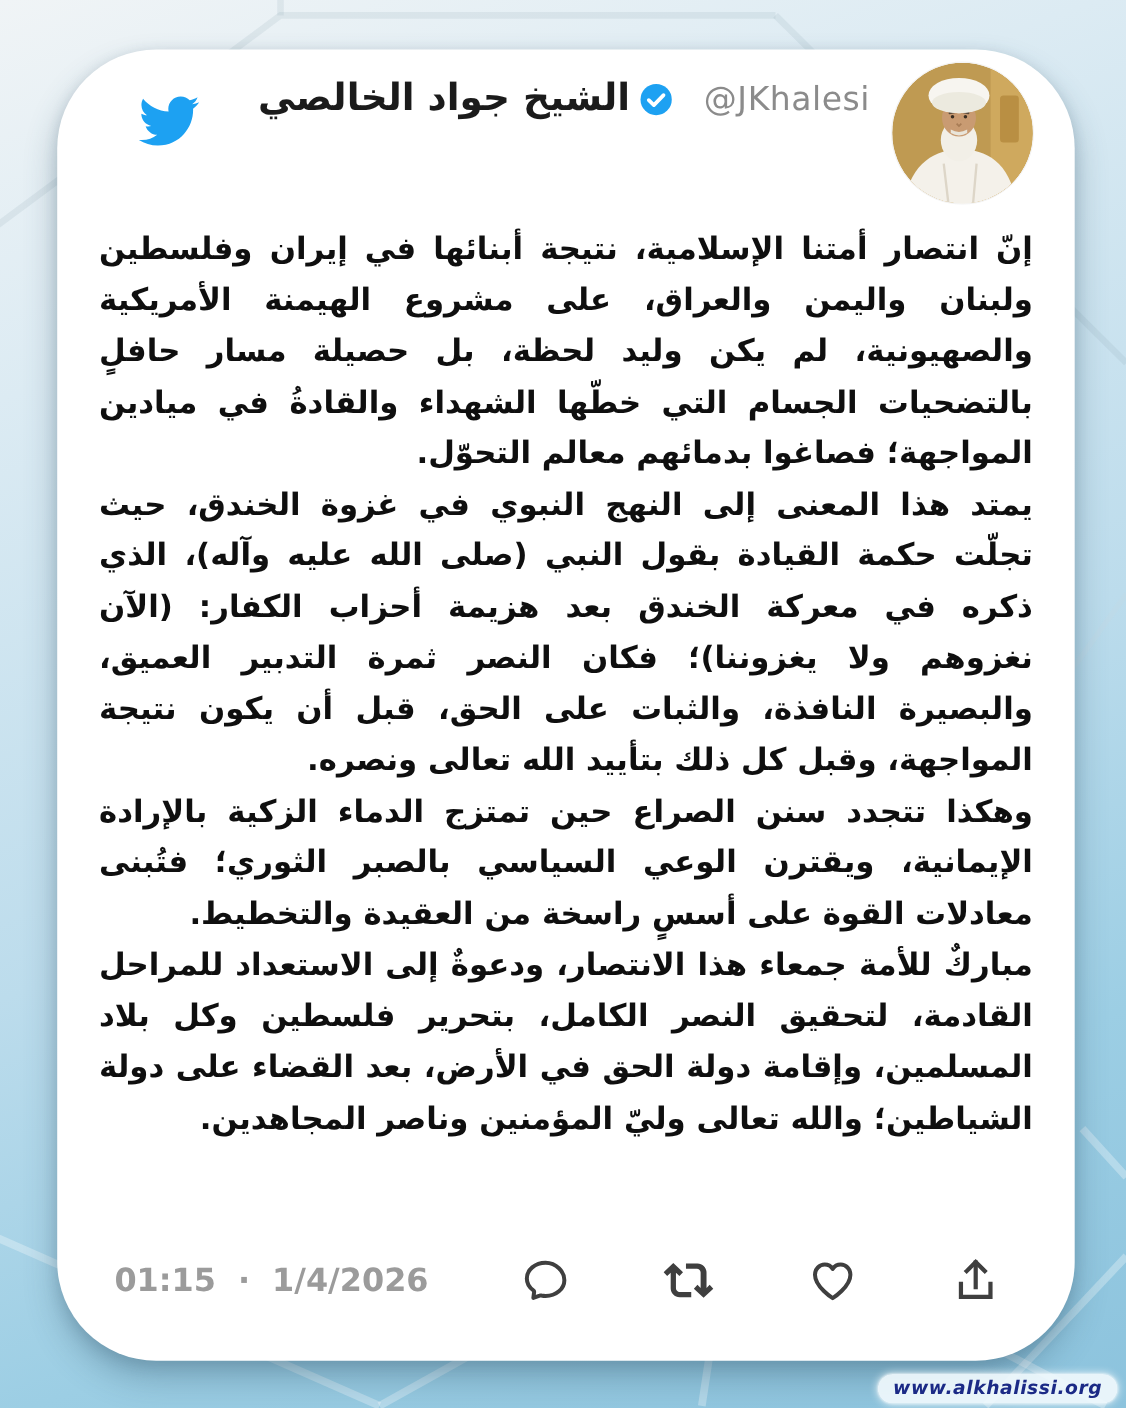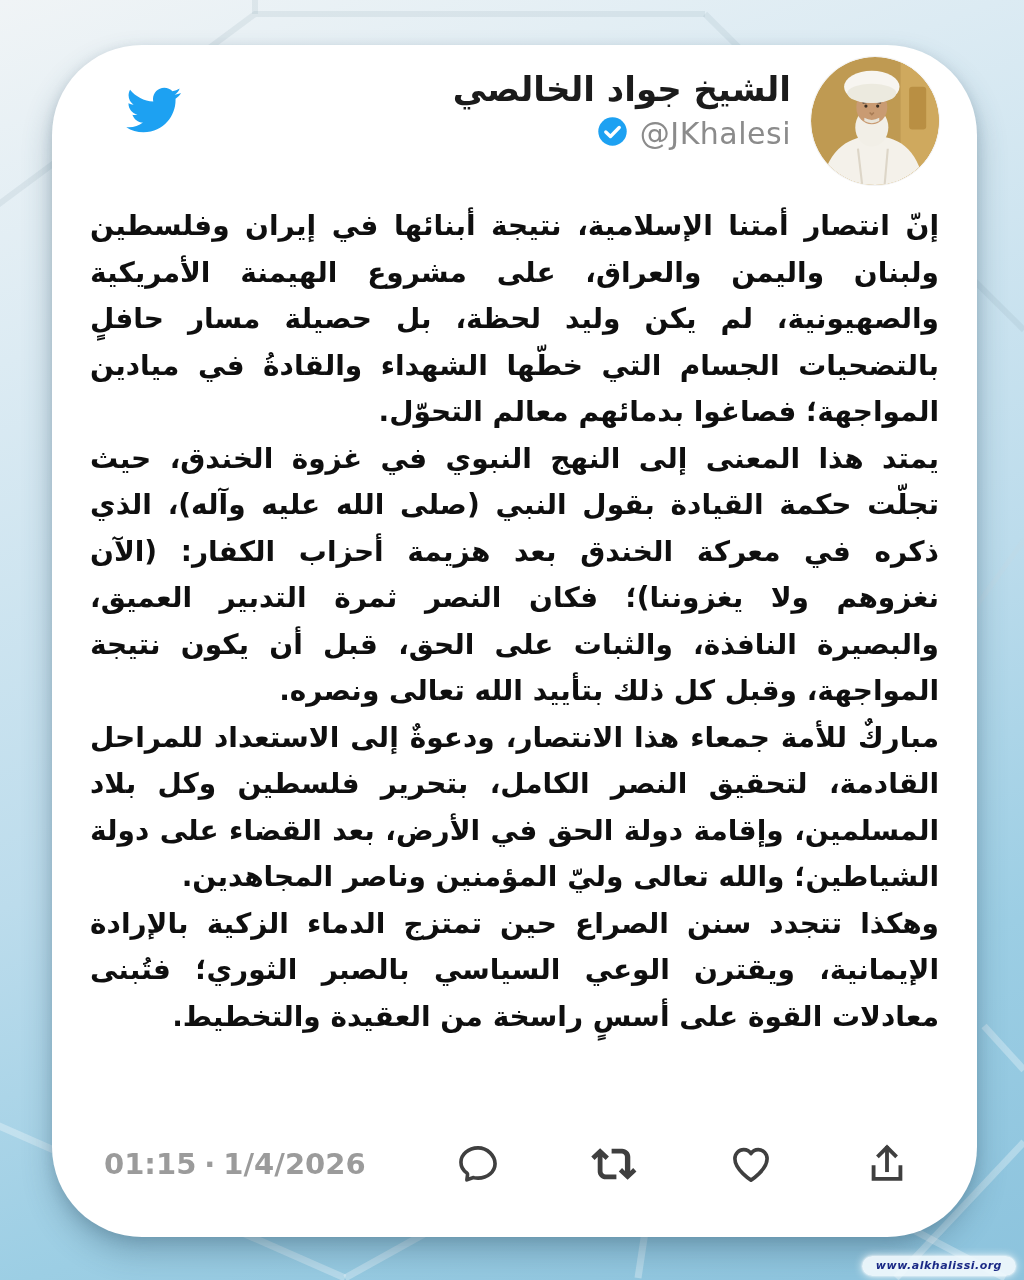--- a/index.html
+++ b/index.html
@@ -20,23 +20,23 @@
     padding:0 38px 26px 38px;
   }
 
   
   .tweet-header { position:relative; height:156px; flex:0 0 auto; }
   .bird { position:absolute; left:28px; top:36px; width:70px; height:58px; }
   .header-right {
     position:absolute; right:0; top:12px;
     display:flex; flex-direction:row; align-items:flex-start; gap:20px;
   }
-  .name-col { display:flex; flex-direction:column; align-items:flex-end; padding-top:14px; gap:8px; }
+  .name-col { display:flex; flex-direction:row; align-items:flex-end; padding-top:14px; gap:8px; }
   .display-name { font-size:34px; font-weight:bold; color:#1b1b1b; line-height:1.1; }
-  .handle-row { display:flex; align-items:flex-start; gap:12px; }
+  .handle-row { display:flex; align-items:center; gap:28px; }
   .verified-badge { width:31px; height:31px; display:block; }
   .handle { font-size:30px; color:#8b8b8b; letter-spacing:.5px; }
   .avatar {
     width:128px; height:128px; border-radius:50%; overflow:hidden; flex:0 0 auto;
     box-shadow:0 0 0 1px rgba(0,0,0,.05);
   }
   .avatar svg { width:100%; height:100%; display:block; }
 
   
   .tweet-body {
@@ -46,31 +46,31 @@
     line-height:46.5px; padding-top:2px;
   }
   .tweet-body p { margin:0; }
 
   
   .tweet-footer {
     flex:0 0 auto; height:88px;
     display:flex; align-items:center; justify-content:space-between;
     padding:0 28px 6px 14px;
   }
-  .timestamp { font-size:29px; font-weight:bold; color:#9b9b9b; display:flex; gap:8px; align-items:center; white-space:nowrap; }
+  .timestamp { font-size:29px; font-weight:bold; color:#9b9b9b; display:flex; gap:20px; align-items:center; white-space:nowrap; }
   .action-btn { width:48px; height:48px; border:none; background:transparent; padding:0; cursor:pointer; display:flex; align-items:center; justify-content:center; }
   .action-btn svg { width:46px; height:46px; display:block; }
 
   
   .watermark {
     position:absolute; z-index:2; right:8px; bottom:4px;
     background:rgba(242,249,253,.9);
     border-radius:14px; padding:3px 14px 4px;
     box-shadow:0 0 8px rgba(255,255,255,.95), 0 0 2px rgba(255,255,255,.9);
-    font-size:11px; font-weight:bold; font-style:italic; color:#1b2a86;
+    font-size:17px; font-weight:bold; font-style:italic; color:#1b2a86;
     letter-spacing:.5px;
   }
 </style>
 </head>
 <body>
 
 <svg class="bg-pattern" width="1024" height="1280" viewBox="0 0 1024 1280">
   <g fill="none" stroke="#8fa8b5" stroke-opacity="0.16" stroke-width="6">
     <path d="M-20 218 L255 14 L705 14"></path>
     <path d="M705 14 L1024 330"></path>
@@ -135,22 +135,22 @@
             <ellipse cx="57" cy="34" rx="23" ry="9" fill="#eceadf"></ellipse>
           </g>
         </svg>
       </div>
     </div>
   </div>
 
   <div class="tweet-body">
     <p>إنّ انتصار أمتنا الإسلامية، نتيجة أبنائها في إيران وفلسطين ولبنان واليمن والعراق، على مشروع الهيمنة الأمريكية والصهيونية، لم يكن وليد لحظة، بل حصيلة مسار حافلٍ بالتضحيات الجسام التي خطّها الشهداء والقادةُ في ميادين المواجهة؛ فصاغوا بدمائهم معالم التحوّل.</p>
     <p>يمتد هذا المعنى إلى النهج النبوي في غزوة الخندق، حيث تجلّت حكمة القيادة بقول النبي (صلى الله عليه وآله)، الذي ذكره في معركة الخندق بعد هزيمة أحزاب الكفار: (الآن نغزوهم ولا يغزوننا)؛ فكان النصر ثمرة التدبير العميق، والبصيرة النافذة، والثبات على الحق، قبل أن يكون نتيجة المواجهة، وقبل كل ذلك بتأييد الله تعالى ونصره.</p>
+    <p>وهكذا تتجدد سنن الصراع حين تمتزج الدماء الزكية بالإرادة الإيمانية، ويقترن الوعي السياسي بالصبر الثوري؛ فتُبنى معادلات القوة على أسسٍ راسخة من العقيدة والتخطيط.</p>
     <p>مباركٌ للأمة جمعاء هذا الانتصار، ودعوةٌ إلى الاستعداد للمراحل القادمة، لتحقيق النصر الكامل، بتحرير فلسطين وكل بلاد المسلمين، وإقامة دولة الحق في الأرض، بعد القضاء على دولة الشياطين؛ والله تعالى وليّ المؤمنين وناصر المجاهدين.</p>
-    <p>وهكذا تتجدد سنن الصراع حين تمتزج الدماء الزكية بالإرادة الإيمانية، ويقترن الوعي السياسي بالصبر الثوري؛ فتُبنى معادلات القوة على أسسٍ راسخة من العقيدة والتخطيط.</p>
   </div>
 
   <div class="tweet-footer">
     <div class="timestamp">
       <span>01:15</span>
       <span>·</span>
       <span>1/4/2026</span>
     </div>
 
     <button class="action-btn">

